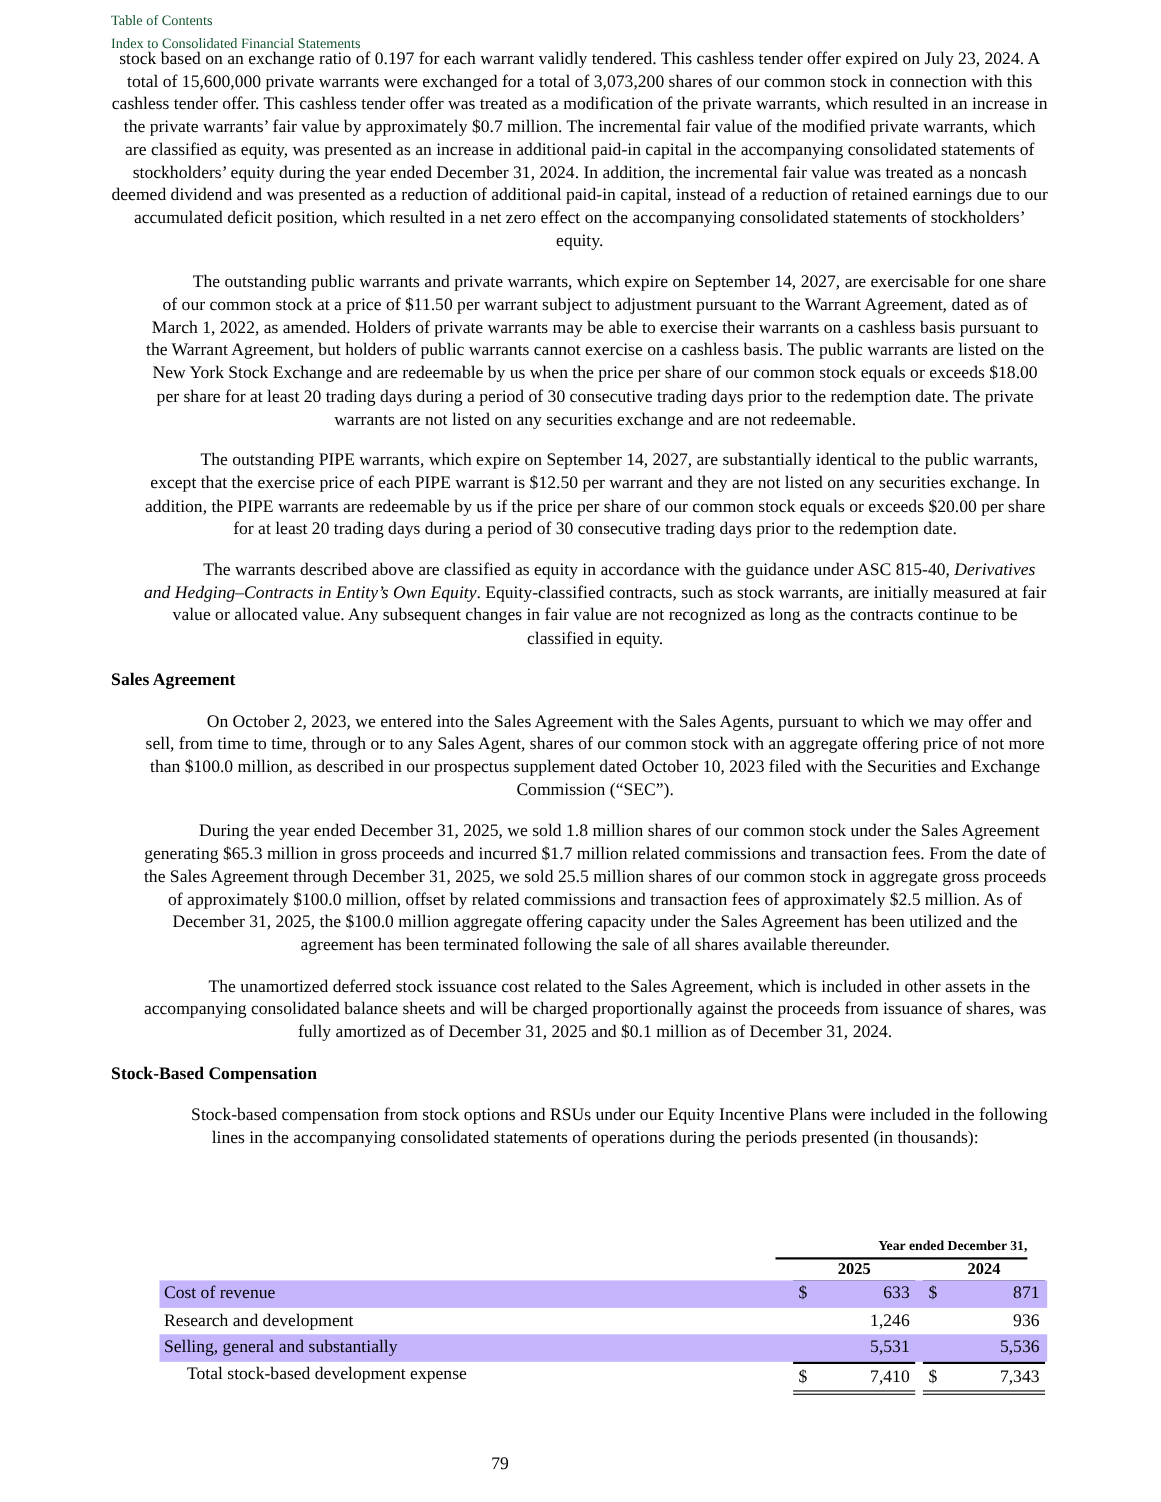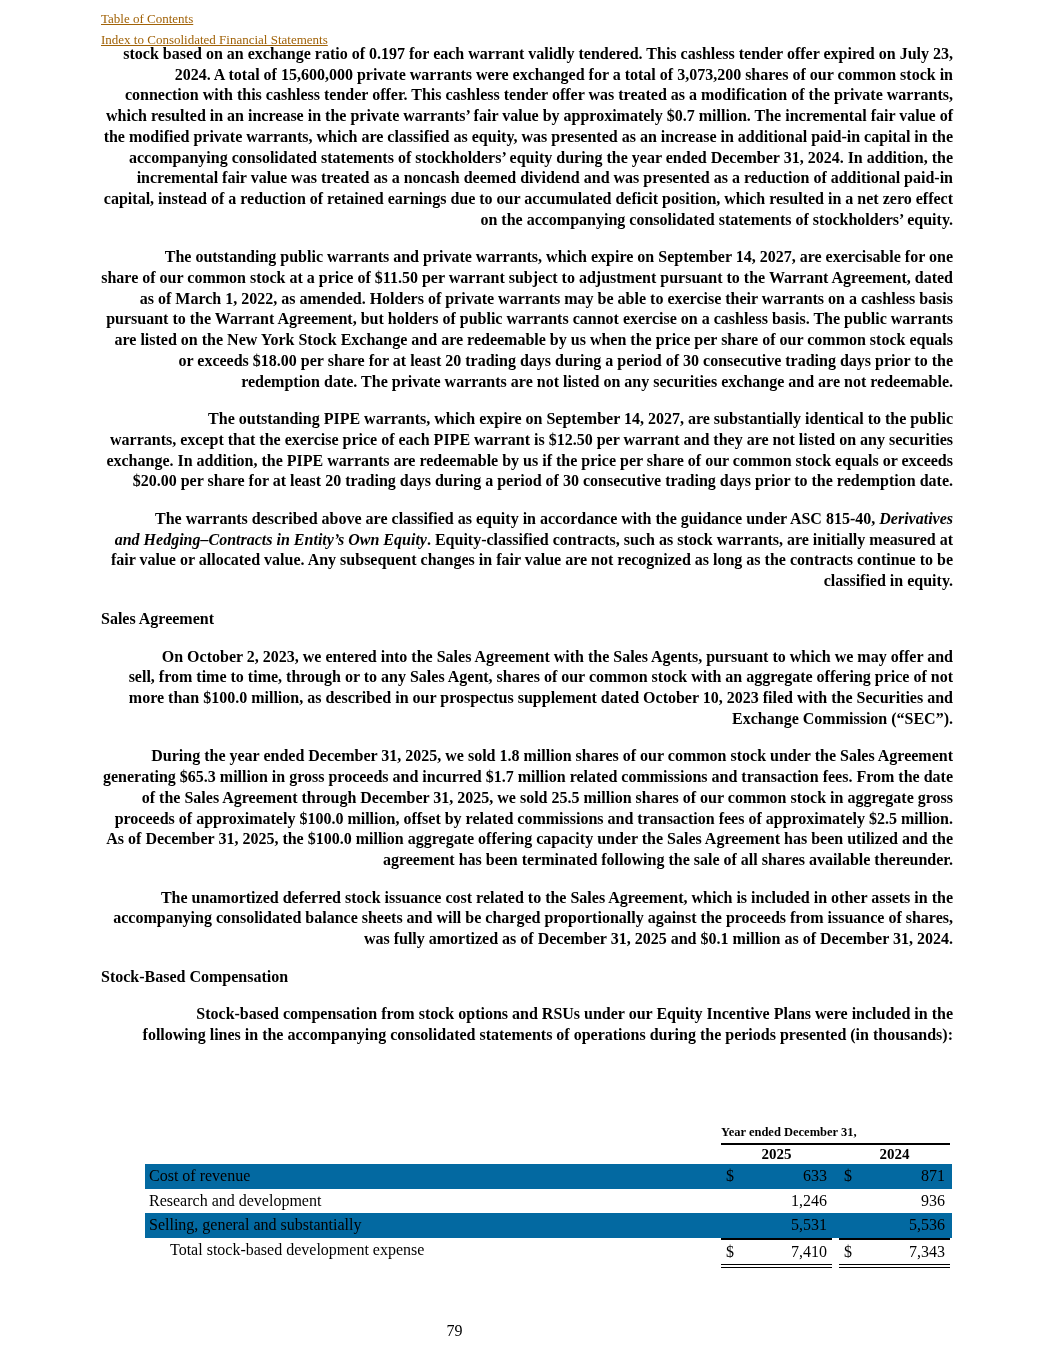--- a/index.html
+++ b/index.html
@@ -2,36 +2,36 @@
 <html><head>
 <meta charset="utf-8">
 <style>
   html, body { margin: 0; padding: 0; background: #ffffff; }
   body {
     width: 1055px; height: 1365px; position: relative; overflow: hidden;
     font-family: "Liberation Serif", "DejaVu Serif", serif;
     color: #000;
   }
   .nav { position: absolute; left: 101px; top: 8px; font-size: 13px; line-height: 21px; }
-  .nav a { color: #a16207; text-decoration: underline; display: block; cursor: pointer; }
+  .nav a { color: #14532d; display: block; cursor: pointer; }
   .content { position: absolute; left: 101px; top: 44px; width: 852px; font-size: 16px; line-height: 20.7px; }
-  .content p { margin: 0 0 17px 0; text-align: right; font-weight: bold; }
-  .content p.indent { text-indent: 44px; }
+  .content p { margin: 0 0 17px 0; text-align: center; }
+  .content p.indent { text-indent: 44px; margin-left: 28px; }
   .content h3 { font-size: 16px; font-weight: bold; margin: 0 0 17px 0; line-height: 20.7px; }
   .tbl { position: absolute; left: 145px; top: 1122px; width: 807px; font-size: 16px; }
   .tbl .row { position: relative; height: 24.5px; line-height: 24.5px; }
-  .tbl .row.shade { background: #0369a1; }
+  .tbl .row.shade { background: #c4b5fd; }
   .tbl .label { position: absolute; left: 4px; white-space: nowrap; }
   .tbl .label.total { left: 25px; }
   .tbl .cell { position: absolute; top: 0; height: 100%; }
   .c25 { left: 576px; width: 111px; }
   .c24 { left: 694px; width: 111px; }
   .cur { position: absolute; left: 5px; }
   .num { position: absolute; right: 5px; text-align: center; }
-  .hdr1 { position: absolute; left: 576px; width: 229px; top: 0; height: 21px; text-align: left; font-size: 12.5px; font-weight: bold; line-height: 21px; border-bottom: 2px solid #000; }
+  .hdr1 { position: absolute; left: 560px; width: 229px; top: 0; height: 21px; text-align: right; font-size: 12.5px; font-weight: bold; line-height: 21px; border-bottom: 2px solid #000; }
   .hdr2 { position: absolute; top: 23px; height: 19px; text-align: center; font-size: 15px; font-weight: bold; line-height: 19px; border-bottom: 2px solid #000; }
   .rows { position: absolute; top: 42px; left: 0; width: 807px; }
   .bt { border-top: 2px solid #000; }
   .dbl { border-bottom: 4px double #000; }
   .pagenum { position: absolute; left: 0; width: 909px; top: 1322px; text-align: center; font-size: 16px; }
 </style>
 </head>
 <body>
 
 <div class="nav">

